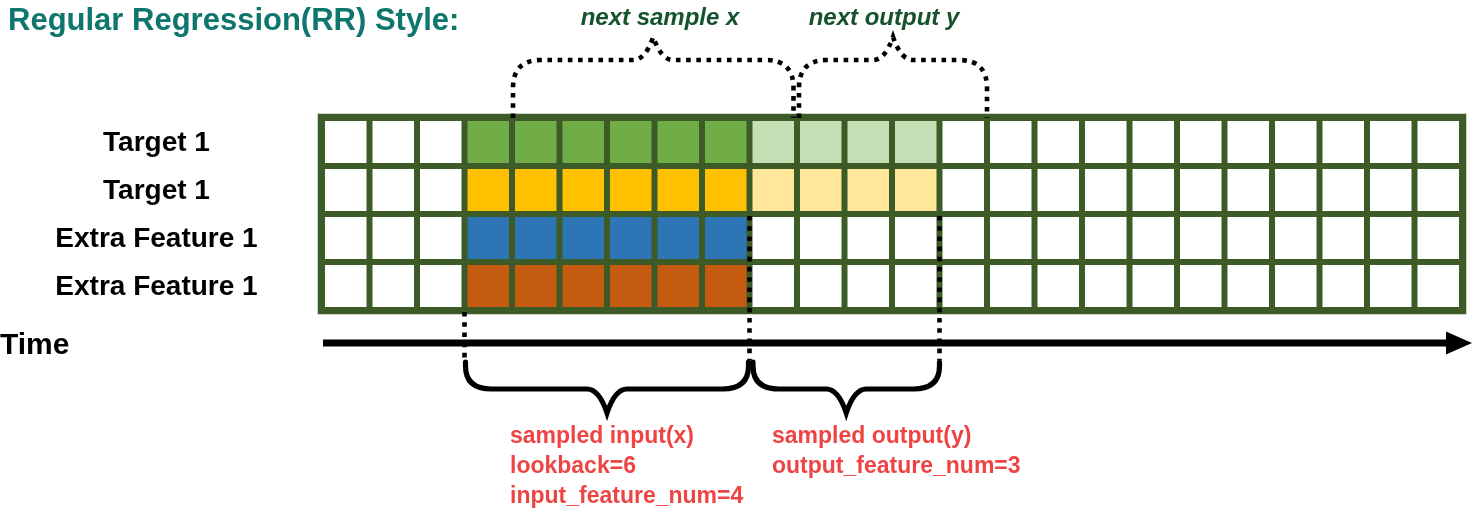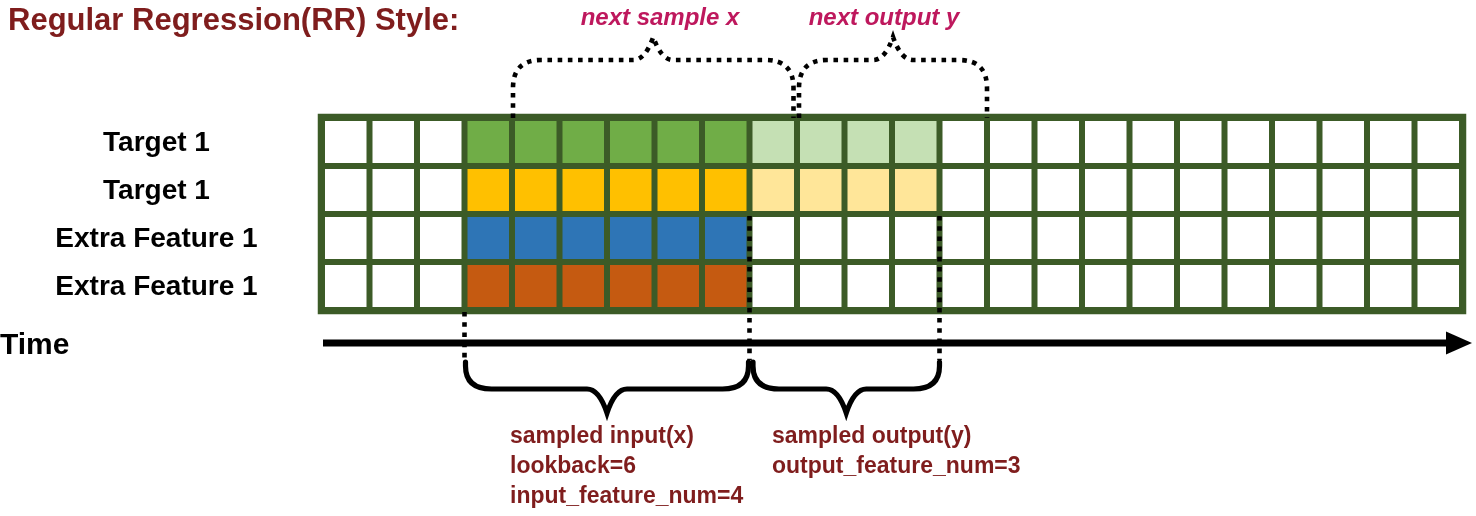--- a/index.html
+++ b/index.html
@@ -6,43 +6,43 @@
   #canvas{
     position:relative;
     width:1476px;height:516px;
     background:#ffffff;
     font-family:"Liberation Sans",sans-serif;
     overflow:hidden;
   }
   .abs{position:absolute;}
   #title{
     left:8px;top:2px;
-    font-size:31px;font-weight:700;color:#7f1d1d;
+    font-size:31px;font-weight:700;color:#0f766e;
     letter-spacing:0px;white-space:nowrap;
   }
   .next-label{
     top:3px;
-    font-size:24px;font-weight:700;font-style:italic;color:#be185d;
+    font-size:24px;font-weight:700;font-style:italic;color:#14532d;
     white-space:nowrap;transform:translateX(-50%);
   }
   #next-x{left:660px;}
   #next-y{left:884px;}
   #row-labels{left:0;top:118px;width:313px;}
   .row-label{
     position:absolute;left:0;width:313px;height:48px;
     line-height:48px;text-align:center;
     font-size:28px;font-weight:700;color:#000;white-space:nowrap;
   }
   #time-label{
     left:0;top:327px;width:306px;text-align:left;
     font-size:30px;font-weight:700;color:#000;
   }
   .caption{
     top:420px;
-    font-size:23px;font-weight:600;color:#7f1d1d;
+    font-size:23px;font-weight:600;color:#ef4444;
     line-height:30px;white-space:nowrap;
   }
   #caption-input{left:510px;}
   #caption-output{left:772px;}
   #diagram-svg{left:0;top:0;}
 </style>
 </head>
 <body>
 
 <div id="canvas">

